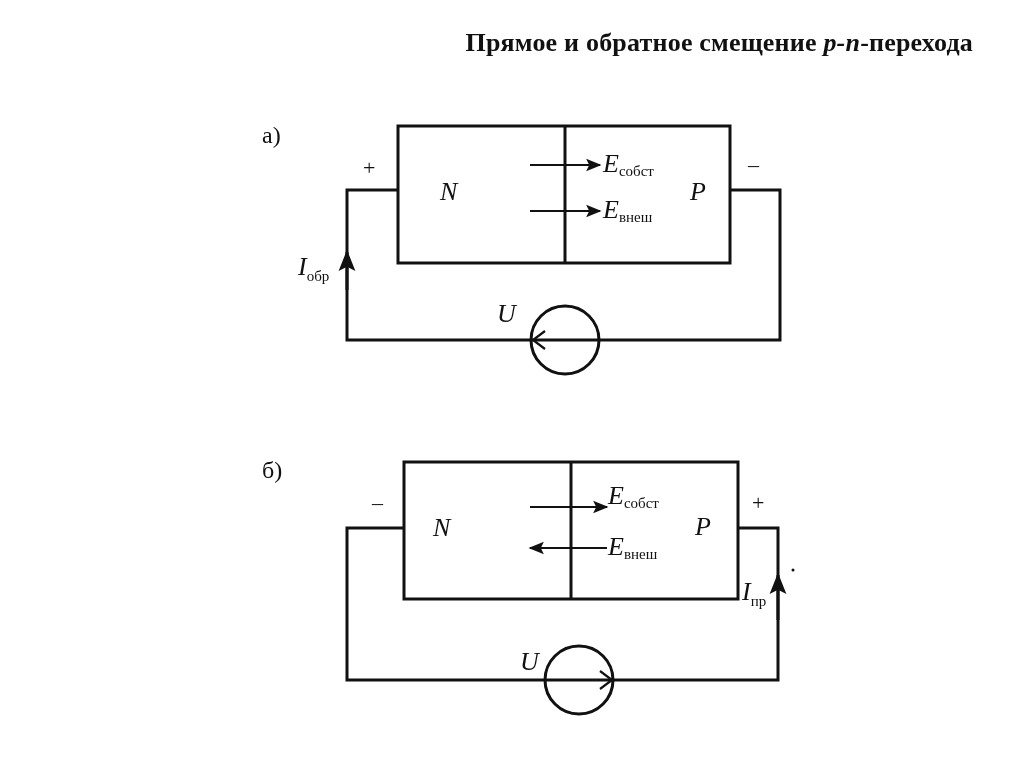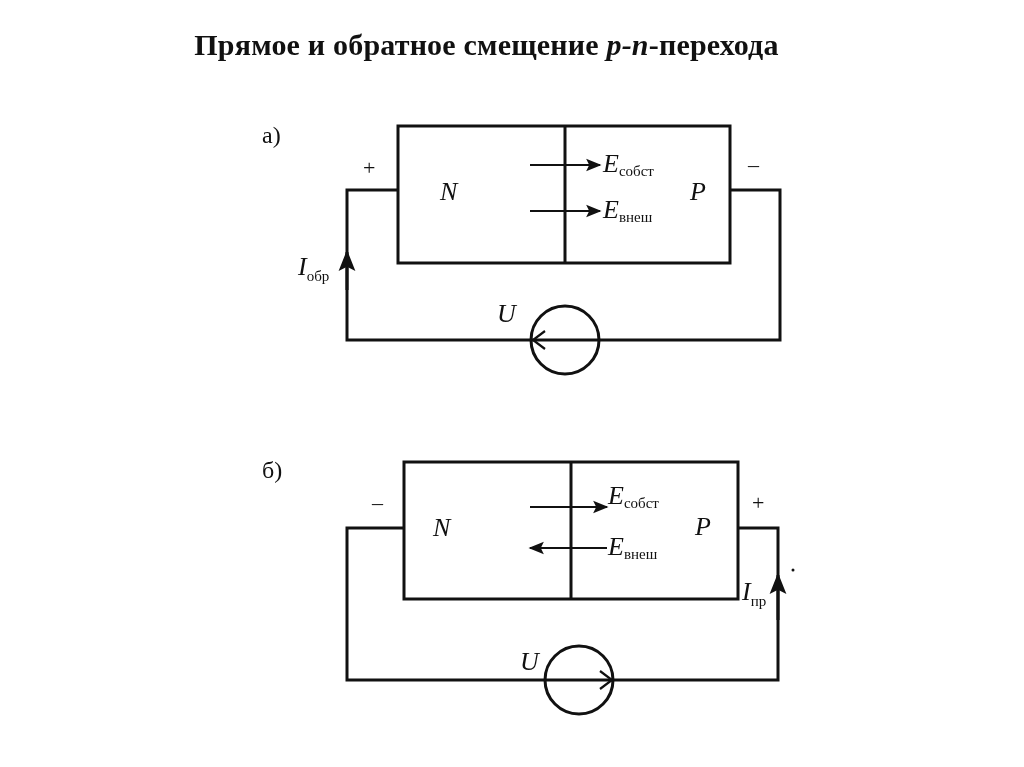--- a/index.html
+++ b/index.html
@@ -1,17 +1,17 @@
 <!DOCTYPE html>
 <html><head>
 <meta charset="utf-8">
 <style>
   html, body { margin:0; padding:0; background:#ffffff; }
   body { width:1024px; height:767px; position:relative; overflow:hidden; font-family:"Liberation Serif","DejaVu Serif",serif; color:#111; }
-  #title { position:absolute; left:0; width:973px; top:28px; text-align:center; font-weight:bold; font-size:30px; letter-spacing:0.2px; }
+  #title { position:absolute; left:0; width:973px; top:28px; text-align:right; font-weight:bold; font-size:26px; letter-spacing:0.2px; }
   #title .it { font-style:italic; }
   svg#diagram { position:absolute; left:0; top:0; }
   svg text { font-family:"Liberation Serif","DejaVu Serif",serif; fill:#111; }
   .wire { stroke:#111; stroke-width:3; fill:none; }
   .thin { stroke:#111; stroke-width:2.2; fill:none; }
   .lbl-it { font-style:italic; font-size:26px; }
   .sub { font-size:15px; font-style:normal; }
   .panel { font-size:24px; }
   .sign { font-size:22px; }
 </style>

